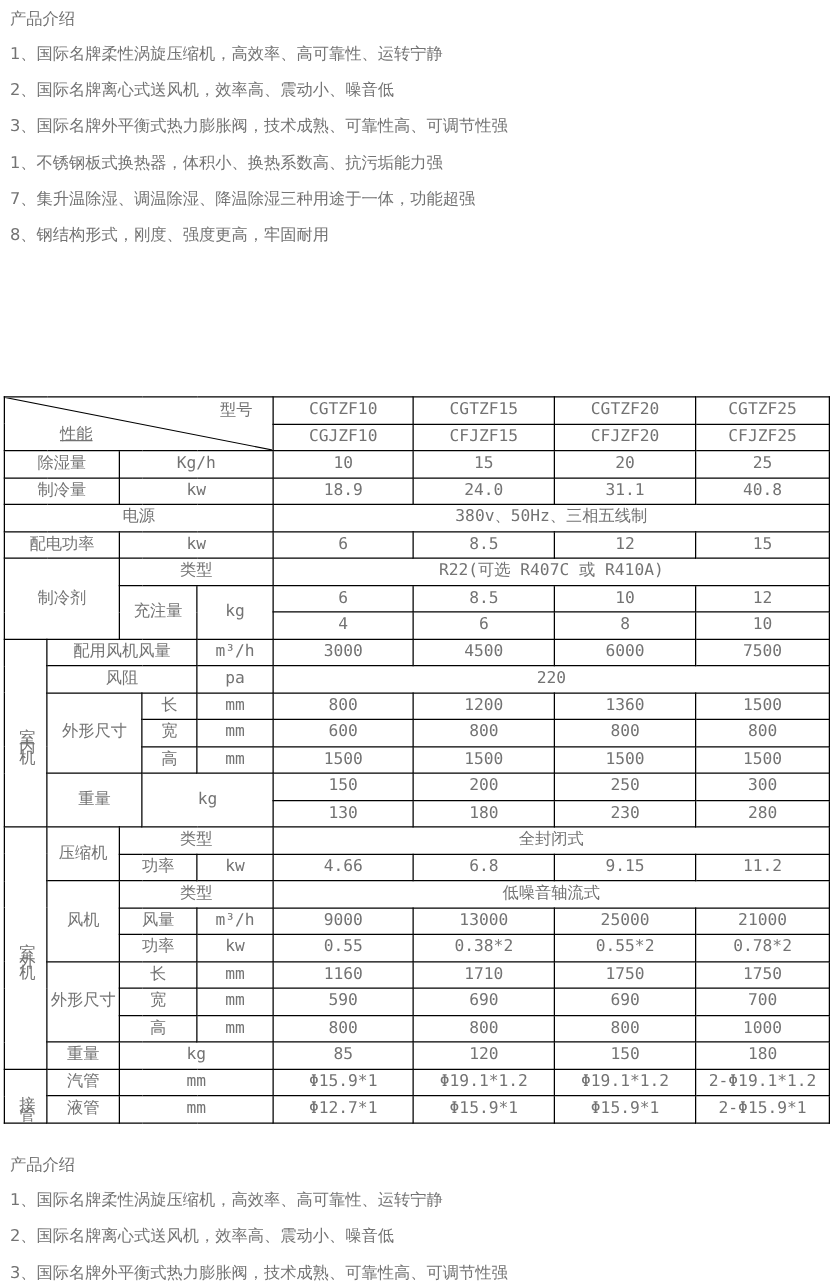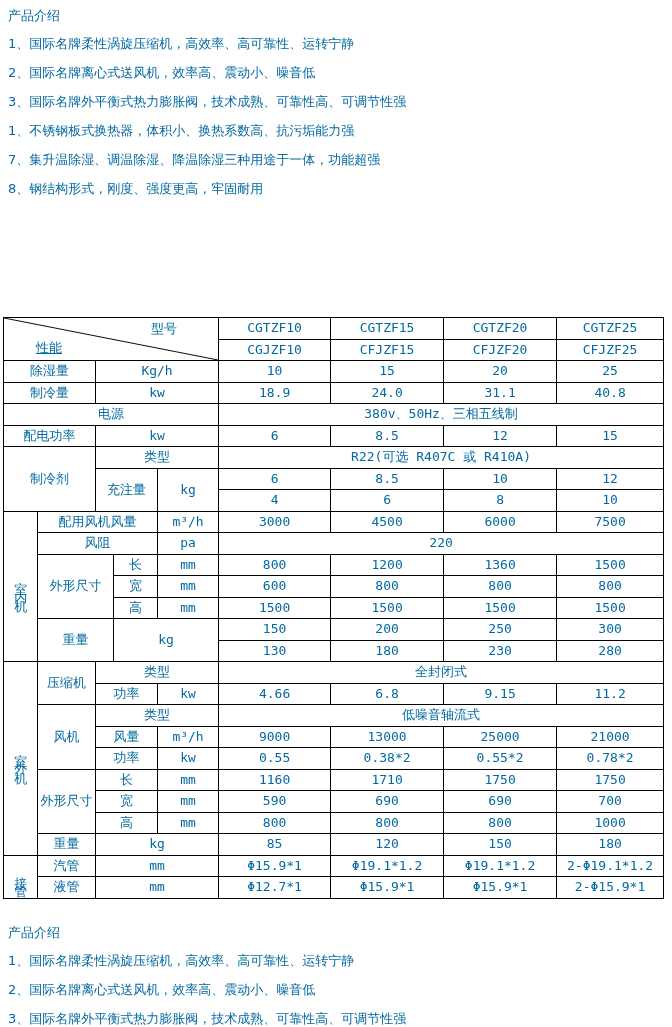--- a/index.html
+++ b/index.html
@@ -1,29 +1,29 @@
 <!DOCTYPE html>
 <html><head>
 <meta charset="utf-8">
 <style>
   html,body{margin:0;padding:0;background:#ffffff;}
-  .page{position:relative;width:672px;height:1027px;background:#ffffff;color:#0369a1;
+  .page{position:relative;width:672px;height:1027px;background:#ffffff;color:#737373;
         font-family:"DejaVu Sans",sans-serif;overflow:hidden;}
   .textblock{position:absolute;left:8px;font-size:13px;}
   .sec-title{height:28px;line-height:17px;}
   .feature{height:29px;line-height:17px;}
   table.spec{position:absolute;left:3px;top:317px;width:660px;border-collapse:collapse;table-layout:fixed;}
   table.spec tr{height:21.5px;}
   table.spec td{border:1px solid #000;text-align:center;vertical-align:middle;padding:0;
         font-size:13px;line-height:1.05;overflow:hidden;white-space:nowrap;
         font-family:"DejaVu Sans Mono","DejaVu Sans",sans-serif;}
   td.diag{position:relative;}
   .dline{position:absolute;left:0;top:0;width:100%;height:100%;display:block;}
-  .diag-top{position:absolute;right:41px;top:4px;}
-  .diag-bot{position:absolute;left:32px;bottom:5px;text-decoration:underline;}
+  .diag-top{position:absolute;right:16px;top:4px;}
+  .diag-bot{position:absolute;left:44px;bottom:5px;text-decoration:underline;}
   .vtext{writing-mode:vertical-lr;text-orientation:upright;letter-spacing:9px;display:inline-block;}
 </style>
 </head>
 <body>
 
 <div class="page">
 
   <div class="textblock" style="top:7px;">
     <div class="sec-title">产品介绍</div>
     <div class="feature">1、国际名牌柔性涡旋压缩机，高效率、高可靠性、运转宁静</div>

